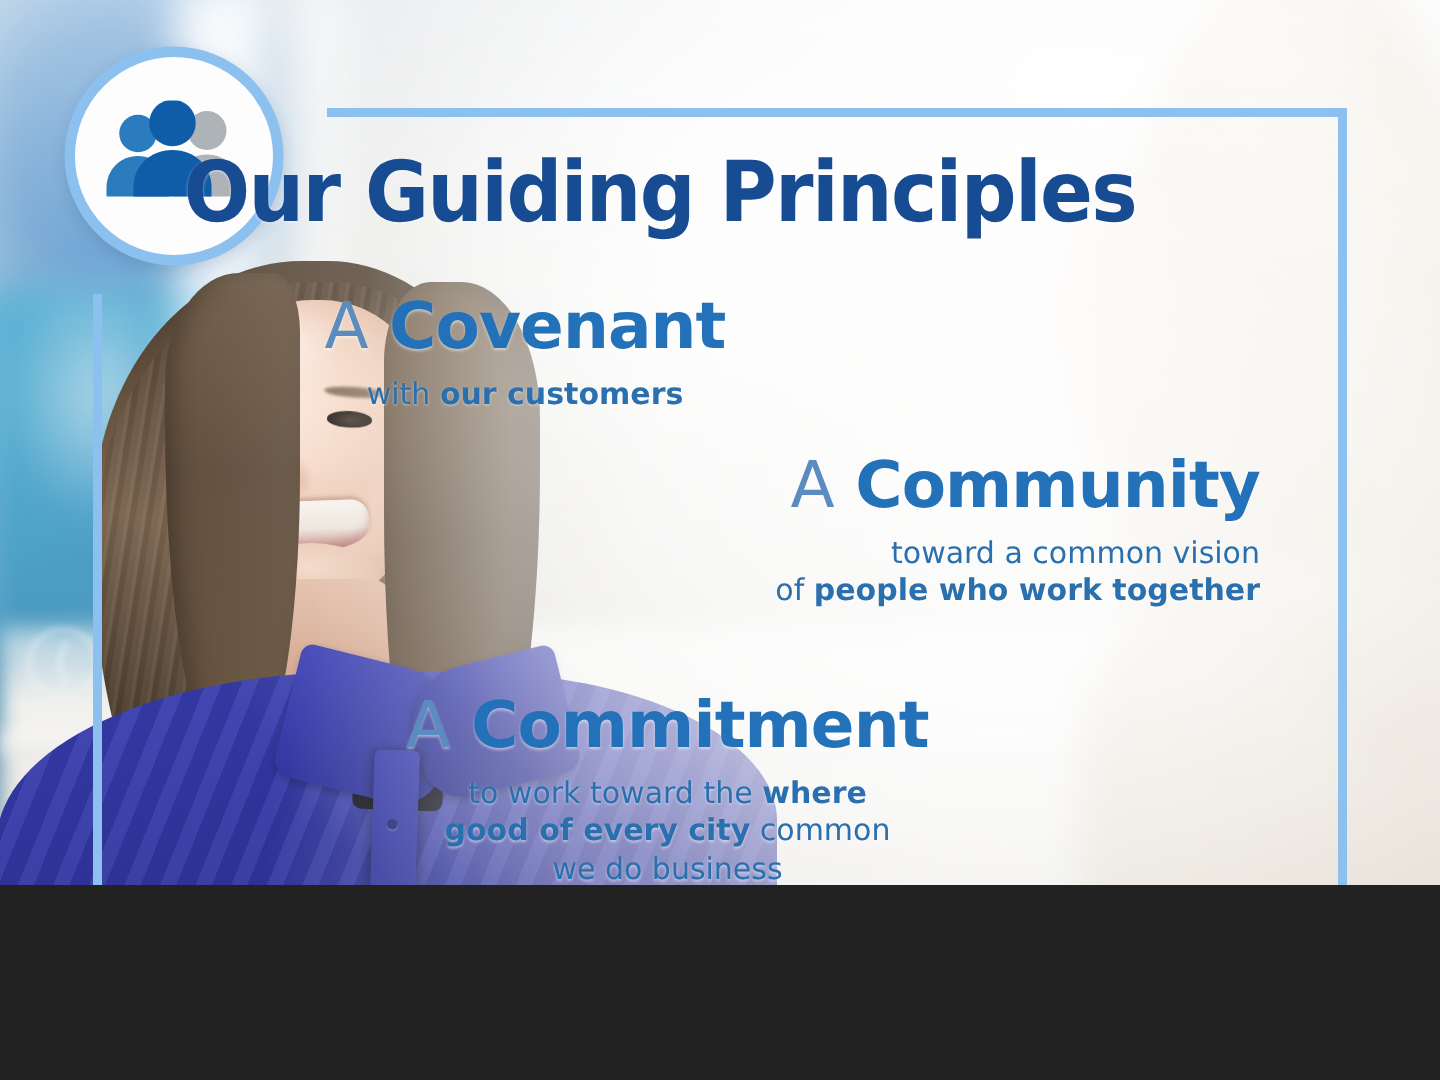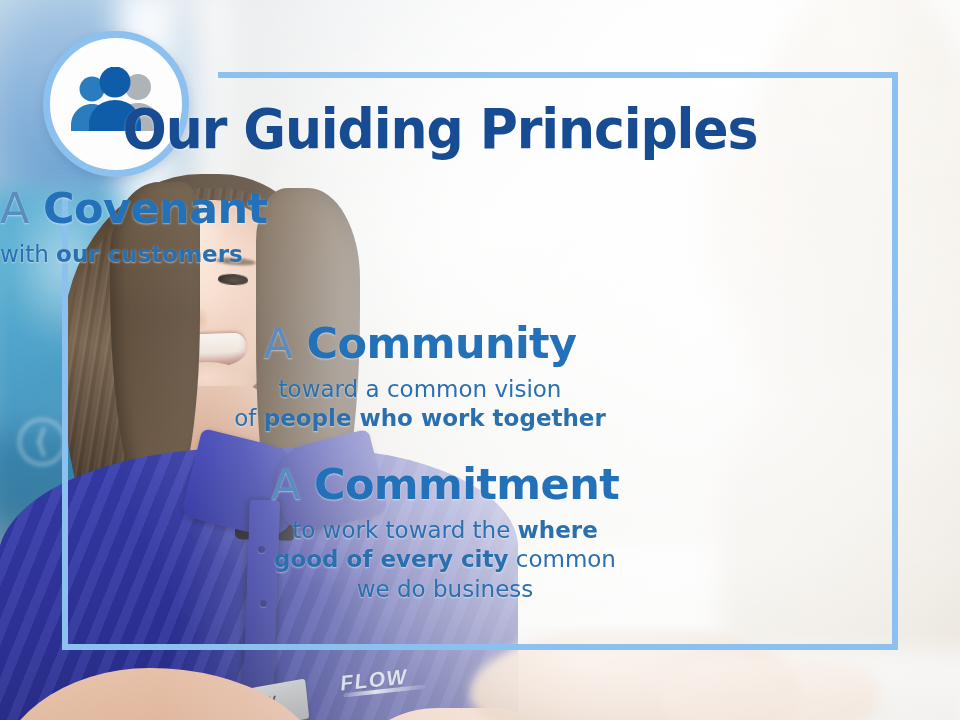--- a/index.html
+++ b/index.html
@@ -4,21 +4,21 @@
 <title>Our Guiding Principles</title>
 <style>
   html, body {
     margin: 0;
     padding: 0;
     background: #222;
   }
   .stage {
     position: relative;
     width: 960px;
-    height: 720px;
+    height: 590px;
     overflow: hidden;
     font-family: "Liberation Sans", sans-serif;
     background: #d8d8d4;
   }
 
   
   .photo { position: absolute; inset: 0; overflow: hidden; }
 
   
   .bg-room {
@@ -356,30 +356,30 @@
     font-family: "DejaVu Sans", sans-serif;
     font-size: 43px;
     line-height: 1.04;
     white-space: nowrap;
     text-shadow: 0 1px 2px rgba(255,255,255,.5);
   }
   .block .head .art { font-weight: normal; color: #5a8cc0; }
   .block .head .word { font-weight: bold; color: #2371b8; letter-spacing: -.6px; }
   .block .sub {
     font-family: "DejaVu Sans", sans-serif;
-    font-size: 23px;
+    font-size: 20px;
     line-height: 1.28;
     color: #2a6fae;
     margin-top: 9px;
     text-shadow: 0 1px 2px rgba(255,255,255,.5);
   }
   .block .sub b { font-weight: bold; }
 
-  .b-covenant   { left: 0;   top: 186px; width: 700px; text-align: left; }
-  .b-community  { left: 0;   top: 302px; width: 840px; text-align: center; margin-top: 19px; }
+  .b-covenant   { left: 0;   top: 196px; width: 700px; text-align: center; }
+  .b-community  { left: 0;   top: 302px; width: 840px; text-align: right; }
   .b-commitment { left: 0;   top: 462px; width: 890px; text-align: center; }
   .b-commitment .sub { text-align: center; }
 </style>
 </head>
 <body>
 
 <div class="stage">
 
   <div class="photo">
     <div class="bg-room"></div>

